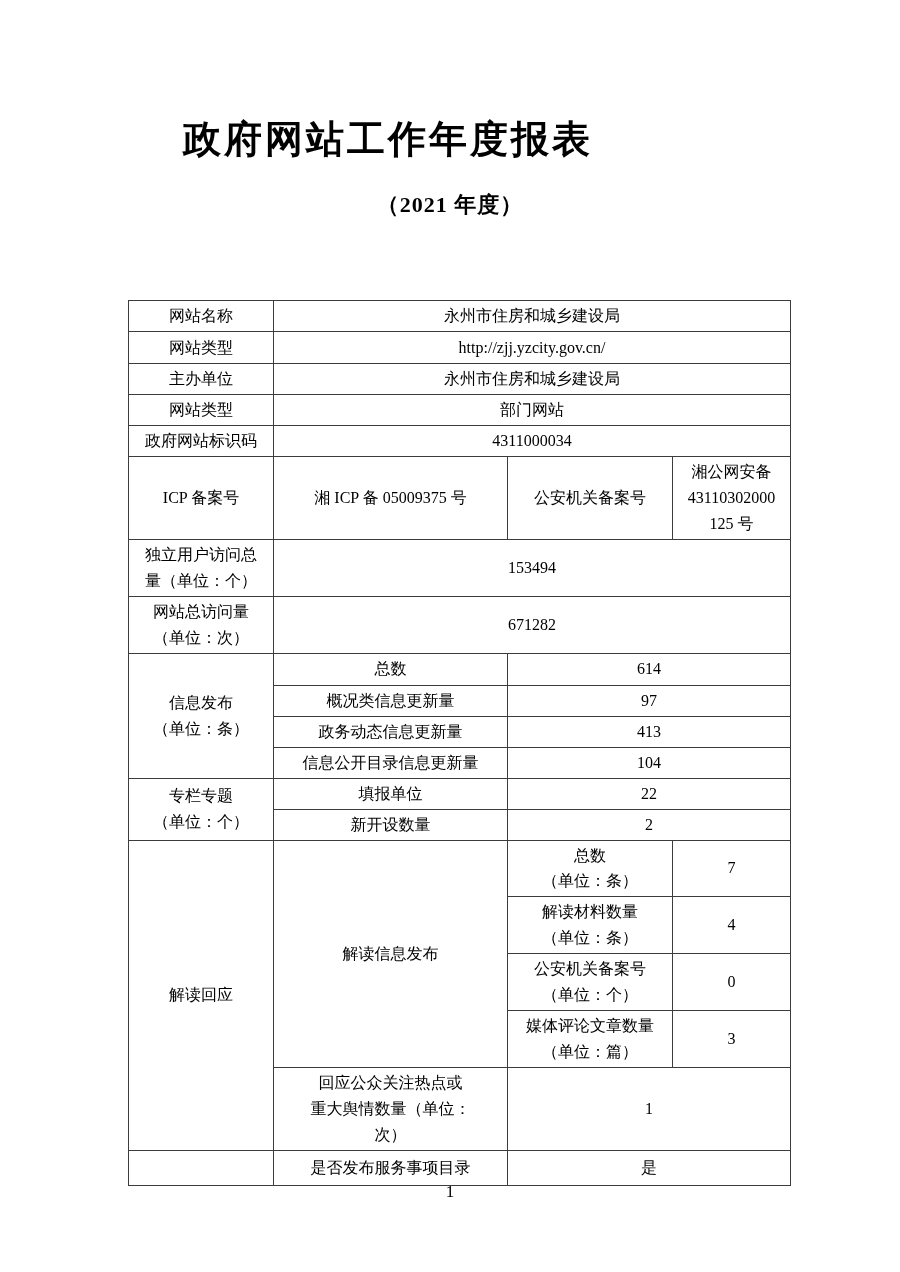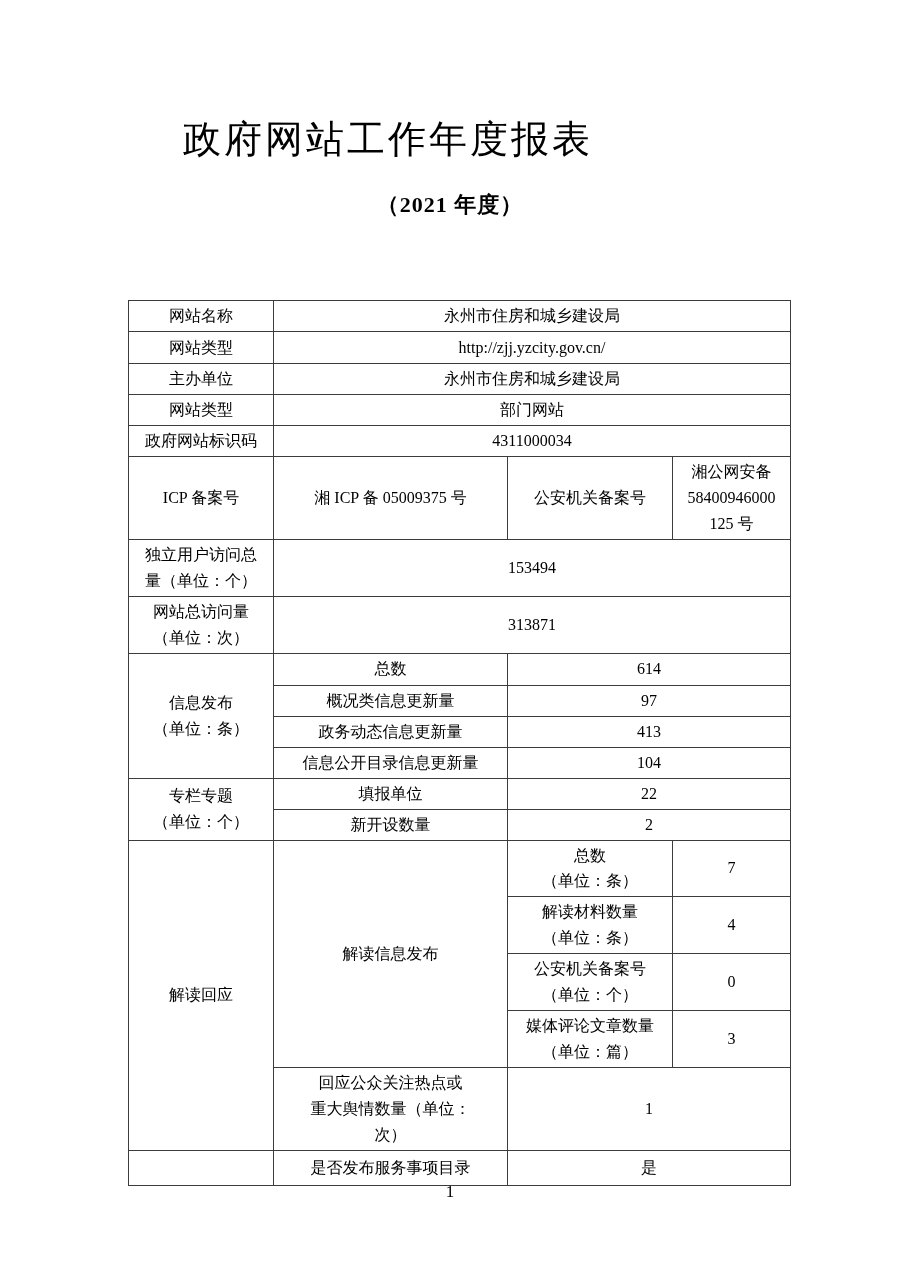--- a/index.html
+++ b/index.html
@@ -8,21 +8,21 @@
     width:900px;height:1272px;
     background:#ffffff;
     font-family:"Liberation Serif","DejaVu Serif",serif;
     color:#000;
     overflow:hidden;
   }
   .doc-title{
     position:absolute;top:114px;left:0;width:776px;
     text-align:center;
     font-family:"Liberation Sans","DejaVu Sans",sans-serif;
-    font-weight:400;font-size:38px;letter-spacing:3px;
+    font-weight:700;font-size:38px;letter-spacing:3px;
   }
   .doc-subtitle{
     position:absolute;top:190px;left:0;width:900px;
     text-align:center;font-size:22px;letter-spacing:1px;font-weight:bold;
   }
   .filing-unit{
     position:absolute;top:272px;left:128px;
     font-size:18px;font-weight:700;letter-spacing:0.5px;
   }
   table.report{
@@ -79,32 +79,32 @@
       </tr>
       <tr class="h31">
         <td>政府网站标识码</td>
         <td colspan="3">4311000034</td>
       </tr>
       <tr class="h75">
         <td>ICP 备案号</td>
         <td>湘 ICP 备 05009375 号</td>
         <td>公安机关备案号</td>
         <td>湘公网安备
-58400946000
+43110302000
 125 号</td>
       </tr>
       <tr class="h56">
         <td>独立用户访问总
 量（单位：个）</td>
         <td colspan="3">153494</td>
       </tr>
       <tr class="h57">
         <td>网站总访问量
 （单位：次）</td>
-        <td colspan="3">313871</td>
+        <td colspan="3">671282</td>
       </tr>
 
       <tr class="h32">
         <td rowspan="4">信息发布
 （单位：条）</td>
         <td>总数</td>
         <td colspan="2">614</td>
       </tr>
       <tr class="h31">
         <td>概况类信息更新量</td>

